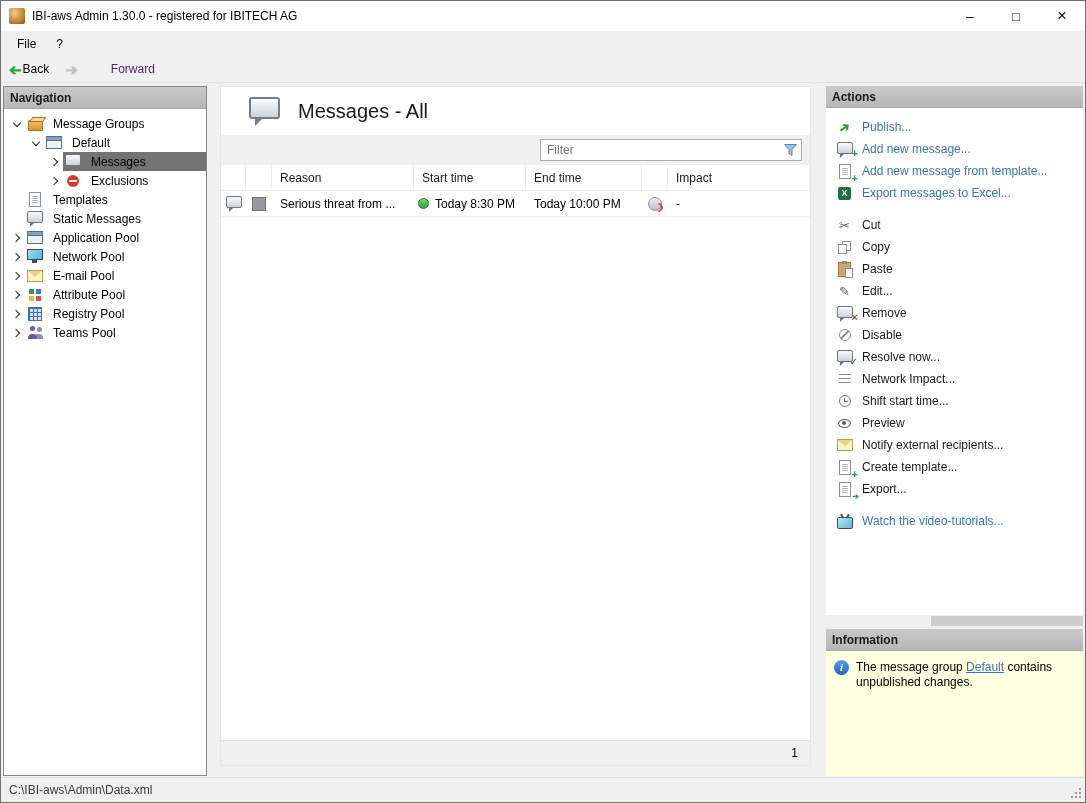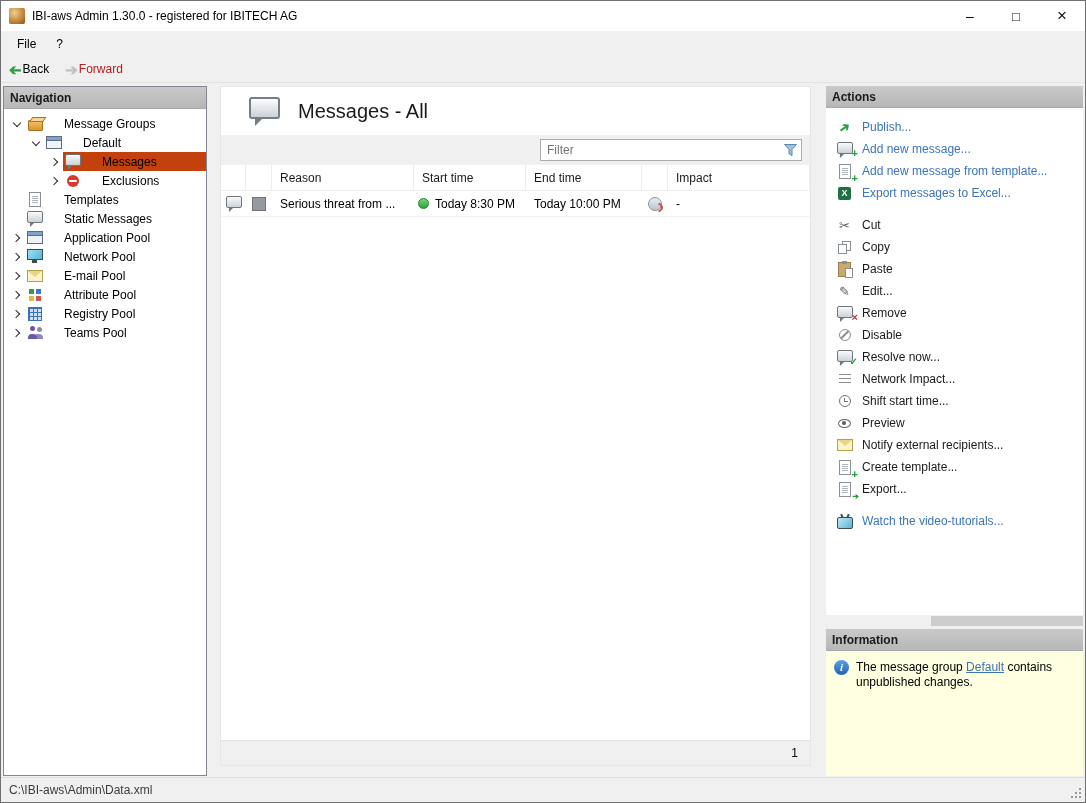--- a/index.html
+++ b/index.html
@@ -17,36 +17,36 @@
   .g-close::after{content:"×";font-size:17px;}
 
   
   .menubar{position:absolute;top:30px;left:0;right:0;height:25px;display:flex;align-items:center;padding-left:6px;}
   .menu-item{padding:3px 10px;}
   .toolbar{position:absolute;top:55px;left:0;right:0;height:26px;display:flex;align-items:center;padding-left:8px;gap:16px;border-bottom:1px solid #e2e2e2;}
   .tool-btn{display:flex;align-items:center;gap:1px;}
   .g-arrow::after{content:"➔";}
   .back-arrow{color:#2f9e44;font-size:15px;font-weight:bold;transform:scaleX(-1);display:inline-block;line-height:1;}
   .fwd-arrow{color:#c2c2c2;font-size:15px;font-weight:bold;line-height:1;}
-  .fwd-label{color:#b91c1c;}
+  .fwd-label{color:#4c1d95;margin-left:32px;}
 
   
   .panel-header{height:21px;flex:0 0 21px;background:linear-gradient(#c9c9c9,#b7b7b7);display:flex;align-items:center;padding-left:6px;font-weight:bold;color:#1a1a1a;border-bottom:1px solid #a9a9a9;}
 
   
   .nav-panel{position:absolute;left:2px;top:85px;width:204px;height:690px;background:#fff;border:1px solid #828790;box-sizing:border-box;display:flex;flex-direction:column;}
   .tree{padding-top:5px;}
   .tree-row{height:19px;display:flex;align-items:center;}
   .lvl0{padding-left:4px;} .lvl1{padding-left:23px;} .lvl2{padding-left:42px;}
   .chev{flex:0 0 17px;height:100%;display:flex;align-items:center;justify-content:center;}
   .chev::before{content:"";width:5px;height:5px;border-right:1.3px solid #2b2b2b;border-bottom:1.3px solid #2b2b2b;transform:rotate(-45deg);margin-left:-2px;}
   .chev.down::before{transform:rotate(45deg);margin-left:0;margin-top:-2px;}
   .chev.none::before{display:none;}
-  .hl{flex:1;display:flex;align-items:center;gap:17px;height:100%;padding-left:1px;}
-  .tree-row.selected .hl{background:#c2410c;}
+  .hl{flex:1;display:flex;align-items:center;gap:6px;height:100%;padding-left:1px;}
+  .tree-row.selected .hl{background:#737373;}
   .tico{flex:0 0 18px;display:flex;align-items:center;justify-content:center;overflow:visible;}
   .tlabel{white-space:nowrap;padding:0 3px;}
 
   
   i{display:inline-block;font-style:normal;}
   .ic-box{width:13px;height:9px;background:linear-gradient(#f4c069,#dd9230);border:1px solid #a8741f;border-radius:1px;position:relative;margin-top:3px;}
   .ic-box::before{content:"";position:absolute;left:0;right:-1px;top:-4px;height:3px;background:#f7d795;border:1px solid #a8741f;transform:skewX(-35deg);transform-origin:bottom left;}
   .ic-window{width:14px;height:11px;border:1px solid #5e6e80;background:#eef3f7;box-sizing:content-box;}
   .ic-window::before{content:"";display:block;height:3px;background:#7fa3cc;border-bottom:1px solid #5e6e80;}
   .ic-speech{width:14px;height:10px;border:1px solid #70777d;border-radius:2px;background:linear-gradient(#fafbfc,#ccd2d7);position:relative;margin-top:-3px;}

